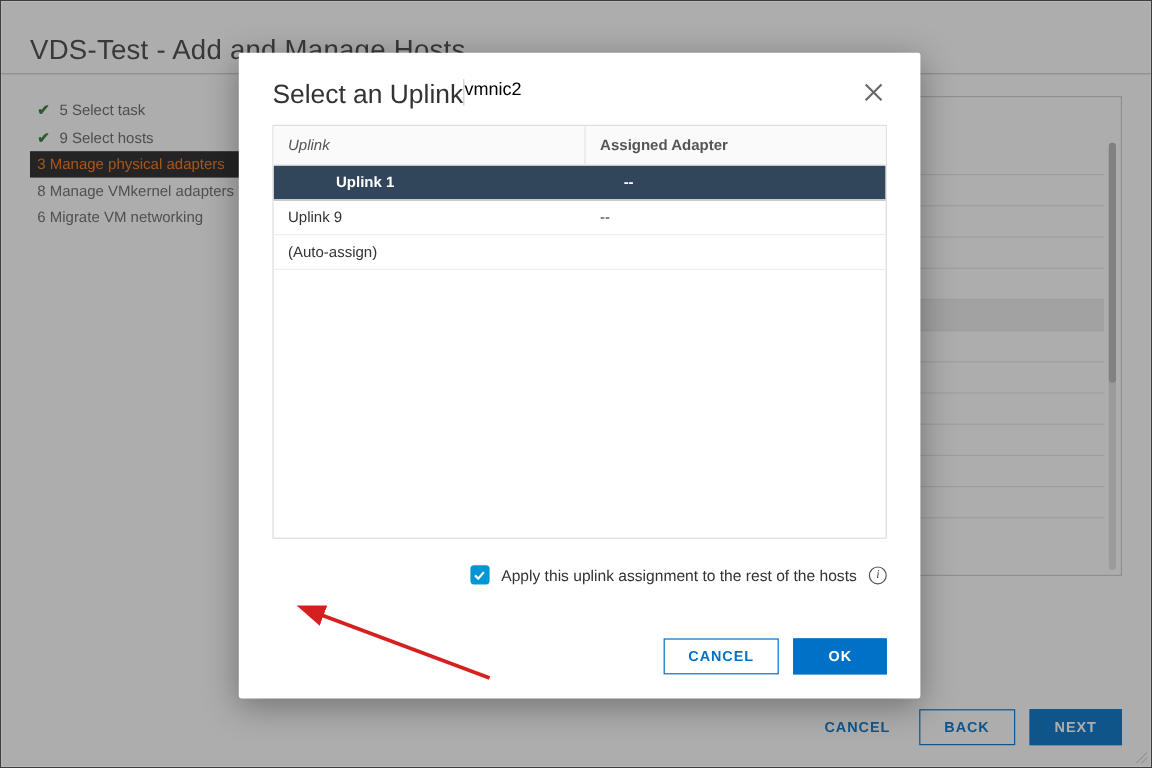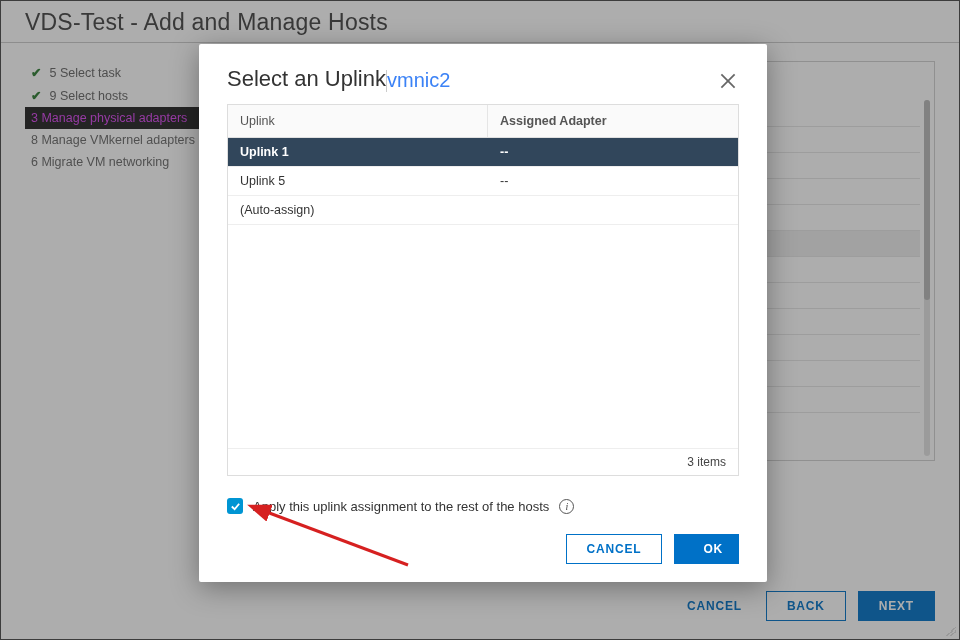--- a/index.html
+++ b/index.html
@@ -1,65 +1,65 @@
 <!DOCTYPE html>
 <html><head>
 <meta charset="utf-8">
 <style>
   * { box-sizing: border-box; margin: 0; padding: 0; }
   html, body { width: 960px; height: 640px; overflow: hidden; font-family: "Segoe UI", Arial, sans-serif; font-size: 13px; color: #333; }
   .viewport { position: relative; width: 960px; height: 640px; background: #fff; border: 1px solid #3c3c3c; }
 
   
   .bg { position: absolute; inset: 0; background: #fff; filter: brightness(1); }
-  .bg .title { font-size: 23px; font-weight: 400; color: #444; padding: 8px 36px 6px 24px; border-bottom: 1px solid #ccc; letter-spacing: 0.2px; }
+  .bg .title { font-size: 23px; font-weight: 400; color: #444; padding: 8px 36px 6px 24px; border-bottom: 1px solid #ccc; letter-spacing: 0.2px; margin-top: 19px; }
   .bg .body { display: flex; padding: 18px 24px 0 24px; gap: 20px; }
   .bg .steps { width: 200px; flex: 0 0 auto; }
   .steps .step { display: flex; align-items: center; gap: 8px; padding: 4px 6px; font-size: 12.5px; color: #6a6a6a; white-space: nowrap; }
   .steps .step.done { color: #666; }
   .steps .step.done .chk { color: #2e7d32; font-weight: bold; }
-  .steps .step.current { background: #222; color: #d946ef; }
+  .steps .step.current { background: #222; color: #f97316; }
   .bg .content { flex: 1; }
   .bg .columns { border: 1px solid #d0d0d0; height: 400px; position: relative; }
   .bg .colhead { padding: 12px 14px; color: #444; }
   .bg .scroll { position:absolute; right:4px; top:38px; width:6px; bottom:4px; background:#e3e3e3; border-radius:3px; }
   .bg .scroll-thumb { position:absolute; left:0; right:0; top:0; height:200px; background:#b8b8b8; border-radius:3px; }
   .bg .cells { padding: 0 14px; }
   .bg .cell { height: 26px; line-height:26px; color:#888; border-bottom: 1px solid #e6e6e6; }
   .bg .footer { position:absolute; bottom:18px; right:24px; display:flex; gap:12px; align-items:center; }
   .btn-outline { border:1px solid #0071c7; color:#0071c7; background:#fff; padding:7px 20px; font-size:12px; letter-spacing:0.8px; font-weight:600; cursor:pointer;}
   .btn-solid { border:1px solid #0071c7; background:#0071c7; color:#fff; padding:7px 20px; font-size:12px; letter-spacing:0.8px; font-weight:600; cursor:pointer;}
   .btn-link { color:#0071c7; background:none; border:none; font-size:12px; letter-spacing:0.8px; font-weight:600; cursor:pointer; padding:7px 12px;}
 
   
   .scrim { position:absolute; inset:0; background:rgba(40,40,40,0.38); }
 
   
   .modal { position:absolute; left:198px; top:43px; width:568px; height:538px; background:#fff; box-shadow: 0 6px 28px rgba(0,0,0,0.35); border-radius:2px; padding: 22px 28px 20px 28px; display:flex; flex-direction:column; }
-  .modal-head { display:flex; align-items:flex-end; gap:0; margin-bottom: 12px; }
+  .modal-head { display:flex; align-items:flex-start; gap:0; margin-bottom: 12px; }
   .modal-title { font-size: 22px; font-weight:400; color:#333; }
   .modal-sep { width:1px; height:22px; background:#ccc; }
-  .modal-sub { font-size:20px; color:#3b82f6; }
+  .modal-sub { font-size:15px; color:#000000; }
   .modal-close { margin-left:auto; cursor:pointer; width:22px; height:22px; color:#666; }
   .modal-close svg { width:100%; height:100%; }
 
   .grid { border:1px solid #ddd; border-top:1px solid #ddd; }
   .grid-head { display:flex; background:#fafafa; border-bottom:1px solid #e0e0e0; }
   .grid-head .gh { padding:9px 12px; font-size:12.5px; color:#555; }
-  .gh.c1 { flex:0 0 51%; border-right:1px solid #e5e5e5; }
+  .gh.c1 { flex:0 0 51%; border-right:1px solid #e5e5e5;font-style:italic; }
   .gh.c2 { flex:1;font-weight:bold; }
   .grid-body { height: 310px; overflow:hidden; }
   .grow { display:flex; border-bottom:1px solid #eee; }
   .grow .gc { padding:7px 12px; font-size:12.5px; }
   .gc.c1 { flex:0 0 51%; }
   .gc.c2 { flex:1; }
-  .grow.selected { background:#31465b; color:#fff; font-weight:600; }
+  .grow.selected { background:#31465b; color:#fff; font-weight:600;padding-left:40px; }
   .grid-foot { text-align:right; padding:6px 12px; font-size:12px; color:#444; border-top:1px solid none; background:#fff; border-top:1px solid #eee; }
 
-  .apply-row { display:flex; align-items:center; gap:10px; margin-top:22px; font-size:13px; color:#333;}
+  .apply-row { display:flex; align-items:center; gap:10px; margin-top:22px; font-size:13px; color:#333;justify-content:flex-end;}
   .apply-row .cb { width:16px; height:16px; background:#0095d3; border-radius:3px; display:flex; align-items:center; justify-content:center; color:#fff; font-size:11px; cursor:pointer;}
   .info-ic { width:15px; height:15px; border:1.4px solid #555; border-radius:50%; display:flex; align-items:center; justify-content:center; font-size:10px; font-style:italic; font-family: Georgia, serif; color:#444;}
 
   .modal-actions { margin-top:auto; display:flex; gap:12px; justify-content:flex-end; padding-top:20px;}
   
   
   .arrow { position:absolute; left:257px; top:504px; pointer-events:none;}
   .arrow svg { overflow:visible; }
 
   .resize-grip { position:absolute; right:3px; bottom:3px; width:10px; height:10px; background:
@@ -141,44 +141,43 @@
       <div class="grid-head">
         <div class="gh c1">Uplink</div>
         <div class="gh c2">Assigned Adapter</div>
       </div>
       <div class="grid-body">
         <div class="grow selected">
           <div class="gc c1">Uplink 1</div>
           <div class="gc c2">--</div>
         </div>
         <div class="grow">
-          <div class="gc c1">Uplink 5</div>
+          <div class="gc c1">Uplink 9</div>
           <div class="gc c2">--</div>
         </div>
         <div class="grow">
           <div class="gc c1">(Auto-assign)</div>
           <div class="gc c2"></div>
         </div>
       </div>
-      <div class="grid-foot">3 items</div>
     </div>
 
     <div class="apply-row">
       <div class="cb">
         <svg viewBox="0 0 12 12" width="11" height="11">
             <polyline points="2,6 5,9 10,3" fill="none" stroke="#fff" stroke-width="2"></polyline>
           </svg>
       </div>
       <span>Apply this uplink assignment to the rest of the hosts</span>
       <span class="info-ic">i</span>
     </div>
 
     <div class="modal-actions">
       <button class="btn-outline">CANCEL</button>
-      <button class="btn-solid" style="padding-left:28px;padding-right:15px;">OK</button>
+      <button class="btn-solid" style="padding-left:28px;padding-right:28px;">OK</button>
     </div>
   </div>
 
   <div class="arrow">
     <svg width="160" height="70">
       <defs>
         <marker id="ah" markerWidth="10" markerHeight="10" refX="2" refY="3" orient="auto">
           <path d="M0,0 L0,6 L8,3 z" fill="#d62020"></path>
         </marker>
       </defs>

